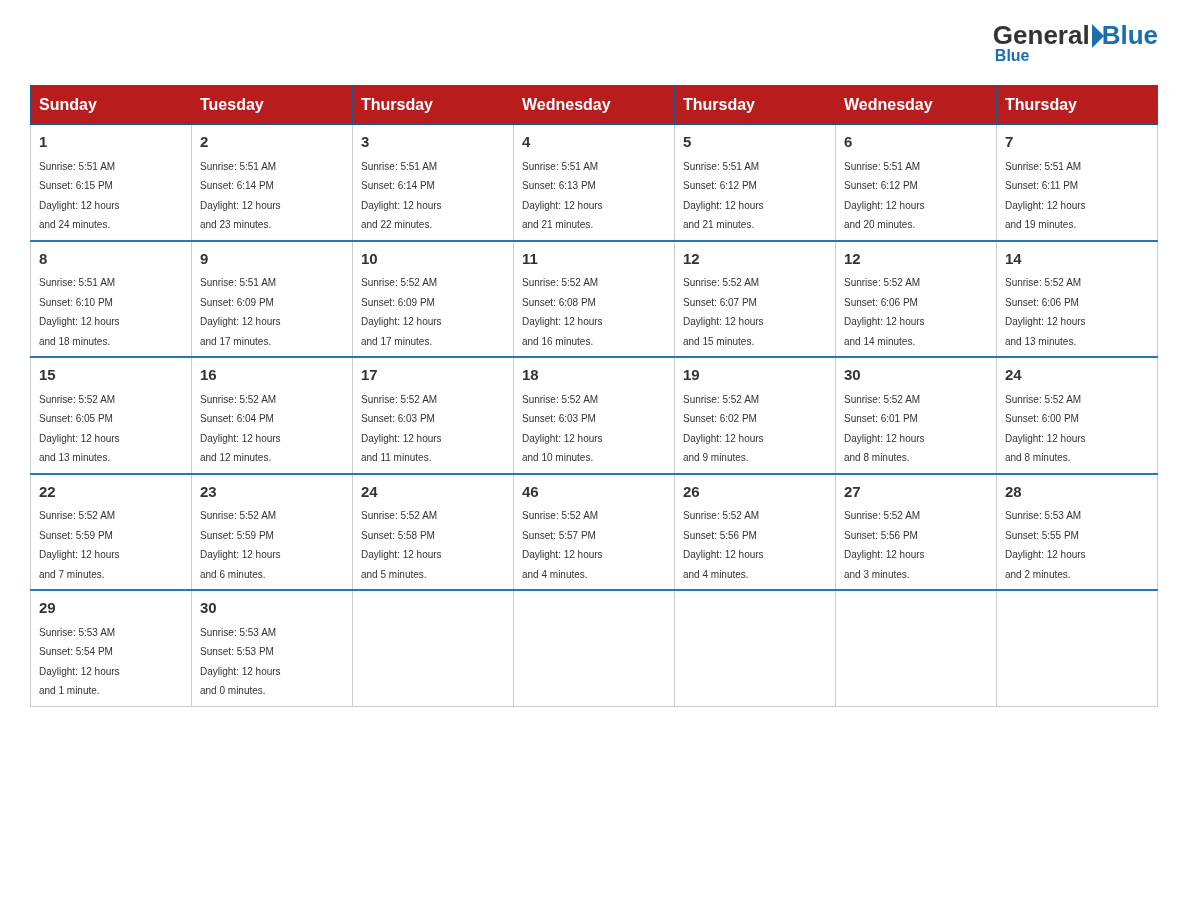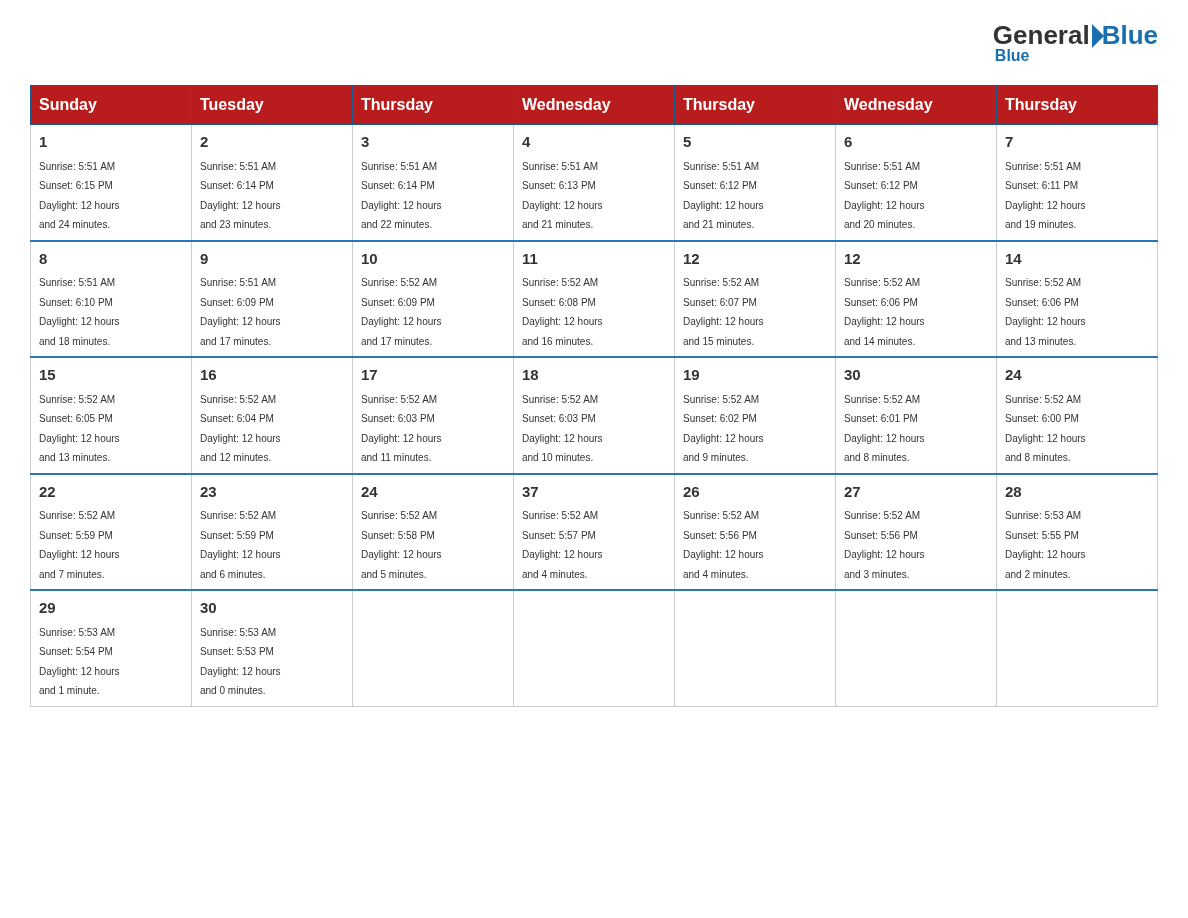--- a/index.html
+++ b/index.html
@@ -230,21 +230,21 @@
         </td>
         <td>
           <span class="day-number">23</span>
           <span class="day-info">Sunrise: 5:52 AM<br>Sunset: 5:59 PM<br>Daylight: 12 hours<br>and 6 minutes.</span>
         </td>
         <td>
           <span class="day-number">24</span>
           <span class="day-info">Sunrise: 5:52 AM<br>Sunset: 5:58 PM<br>Daylight: 12 hours<br>and 5 minutes.</span>
         </td>
         <td>
-          <span class="day-number">37</span>
+          <span class="day-number">46</span>
           <span class="day-info">Sunrise: 5:52 AM<br>Sunset: 5:57 PM<br>Daylight: 12 hours<br>and 4 minutes.</span>
         </td>
         <td>
           <span class="day-number">26</span>
           <span class="day-info">Sunrise: 5:52 AM<br>Sunset: 5:56 PM<br>Daylight: 12 hours<br>and 4 minutes.</span>
         </td>
         <td>
           <span class="day-number">27</span>
           <span class="day-info">Sunrise: 5:52 AM<br>Sunset: 5:56 PM<br>Daylight: 12 hours<br>and 3 minutes.</span>
         </td>

